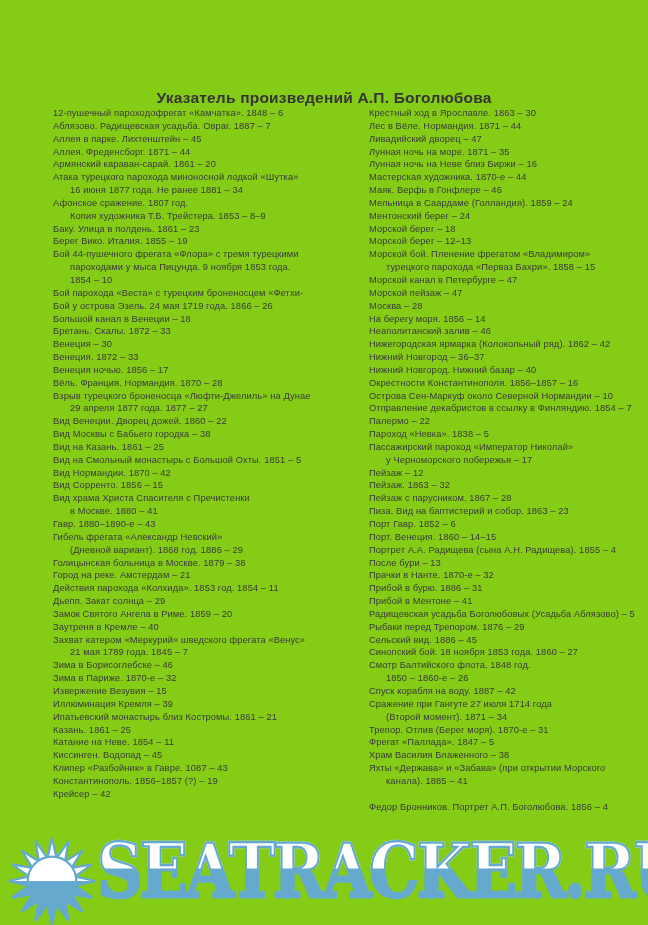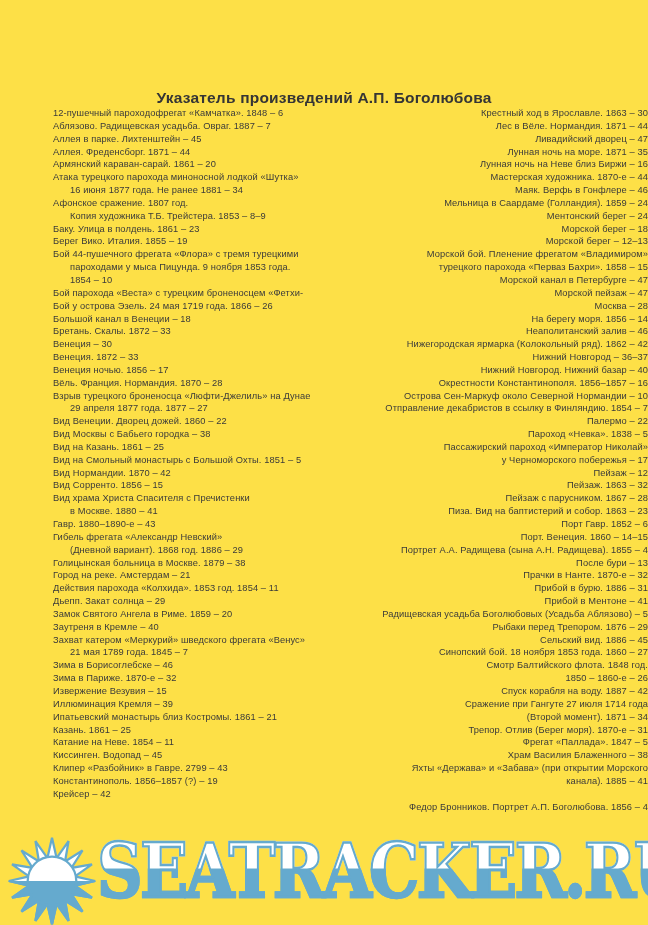--- a/index.html
+++ b/index.html
@@ -1,39 +1,39 @@
 <!DOCTYPE html>
 <html><head>
 <meta charset="utf-8">
 <style>
   html,body { margin:0; padding:0; background:#ffffff; }
   .page {
     position:relative;
     width:648px; height:925px;
-    background:#fde047;
+    background:#84cc16;
     overflow:hidden;
     font-family:"Liberation Sans", sans-serif;
     color:#3a3a3a;
   }
   .title {
     position:absolute;
     top:79px; left:0; right:0;
     text-align:center;
     font-size:15.5px;
     font-weight:bold;
     letter-spacing:0.2px;
     color:#353535;
   }
   .columns {
     position:absolute;
     top:107px; left:17px; right:0;
     display:flex;
   }
   .col-left  { width:316px;margin-left:36px; }
-  .col-right { flex:1;text-align:right; }
+  .col-right { flex:1; }
   .line {
     font-size:9.3px;
     line-height:12.85px;
     white-space:nowrap;
     letter-spacing:0.1px;
   }
   .line.indent { padding-left:17px; }
   .line.gap { height:12.85px; }
   .watermark {
     position:absolute;
@@ -116,21 +116,21 @@
         <div class="line">Захват катером «Меркурий» шведского фрегата «Венус»</div>
         <div class="line indent">21 мая 1789 года. 1845 – 7</div>
         <div class="line">Зима в Борисоглебске – 46</div>
         <div class="line">Зима в Париже. 1870-е – 32</div>
         <div class="line">Извержение Везувия – 15</div>
         <div class="line">Иллюминация Кремля – 39</div>
         <div class="line">Ипатьевский монастырь близ Костромы. 1861 – 21</div>
         <div class="line">Казань. 1861 – 25</div>
         <div class="line">Катание на Неве. 1854 – 11</div>
         <div class="line">Киссинген. Водопад – 45</div>
-        <div class="line">Клипер «Разбойник» в Гавре. 2799 – 43</div>
+        <div class="line">Клипер «Разбойник» в Гавре. 1087 – 43</div>
         <div class="line">Константинополь. 1856–1857 (?) – 19</div>
         <div class="line">Крейсер – 42</div>
       </div>
     <div class="col-right">
         <div class="line">Крестный ход в Ярославле. 1863 – 30</div>
         <div class="line">Лес в Вёле. Нормандия. 1871 – 44</div>
         <div class="line">Ливадийский дворец – 47</div>
         <div class="line">Лунная ночь на море. 1871 – 35</div>
         <div class="line">Лунная ночь на Неве близ Биржи – 16</div>
         <div class="line">Мастерская художника. 1870-е – 44</div>

